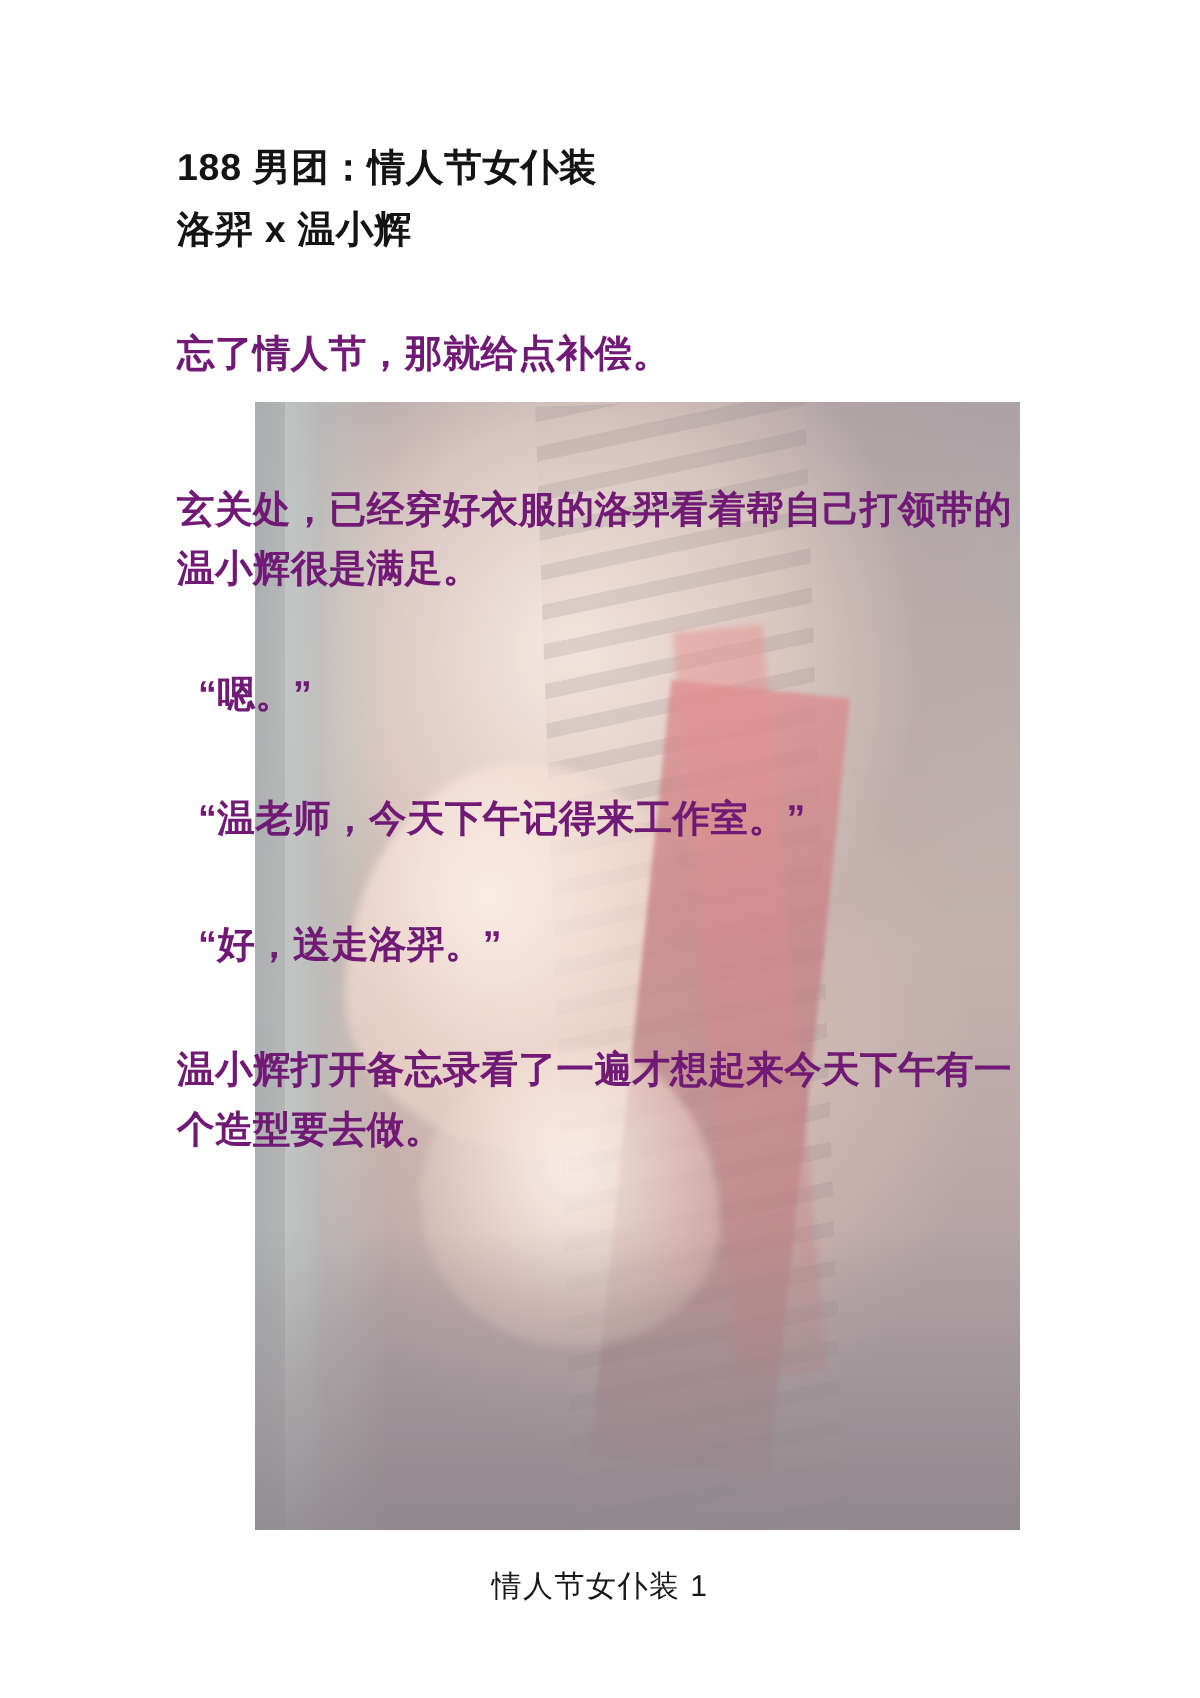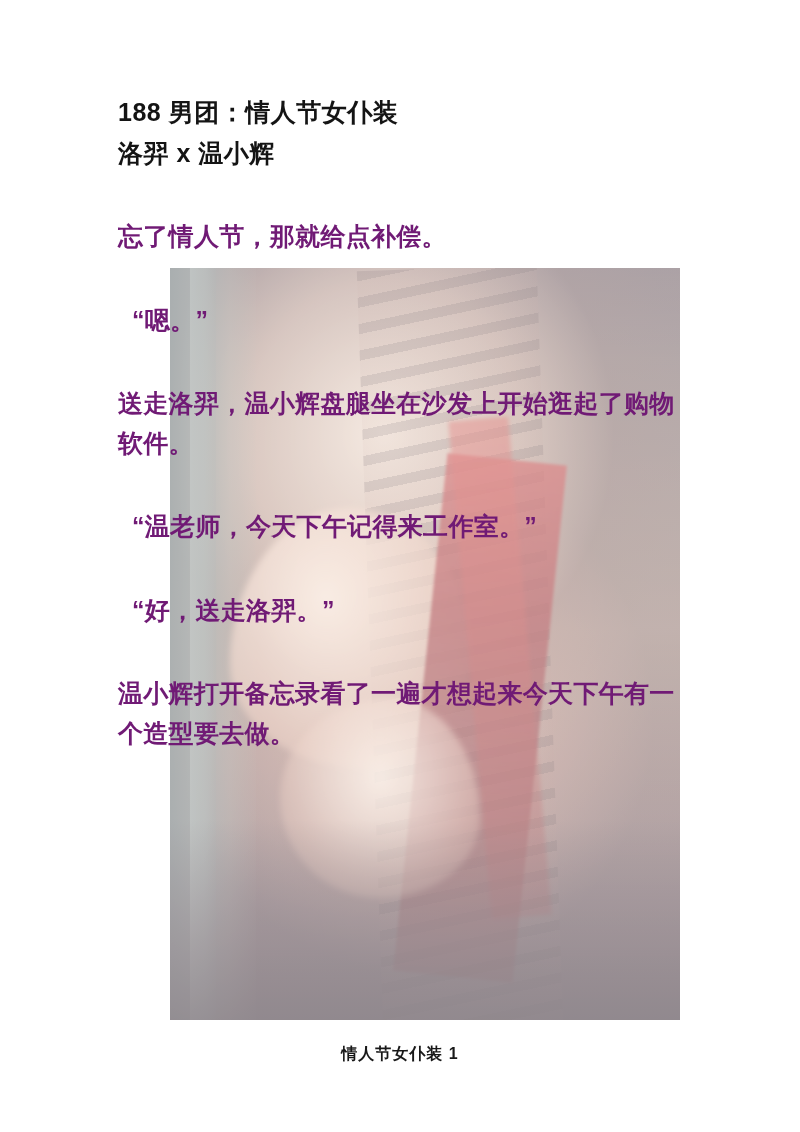--- a/index.html
+++ b/index.html
@@ -134,22 +134,22 @@
   }
   .para.indent { text-indent: 14px; }
   .para.gap-lg { margin-top: 64px; }
 
   .footer {
     position: absolute;
     left: 0;
     right: 0;
     top: 1044px;
     text-align: center;
-    font-size: 16px;
-    font-weight: 700;
+    font-size: 20px;
+    font-weight: 400;
     color: #181818;
     letter-spacing: 1px;
     z-index: 3;
   }
 </style>
 </head>
 <body>
 
 <div class="page">
 
@@ -166,22 +166,22 @@
   </div>
 
   <div class="content">
 
     <div class="title-block">
       <div>188 男团：情人节女仆装</div>
       <div>洛羿 x 温小辉</div>
     </div>
 
     <p class="para">忘了情人节，那就给点补偿。</p>
+    <p class="para gap-lg">玄关处，已经穿好衣服的洛羿看着帮自己打领带的温小辉很是满足。</p>
     <p class="para indent">“嗯。”</p>
-    <p class="para">送走洛羿，温小辉盘腿坐在沙发上开始逛起了购物软件。</p>
     <p class="para indent">“温老师，今天下午记得来工作室。”</p>
     <p class="para indent">“好，送走洛羿。”</p>
     <p class="para">温小辉打开备忘录看了一遍才想起来今天下午有一个造型要去做。</p>
 
   </div>
 
   <div class="footer">情人节女仆装 1</div>
 
 </div>
 

